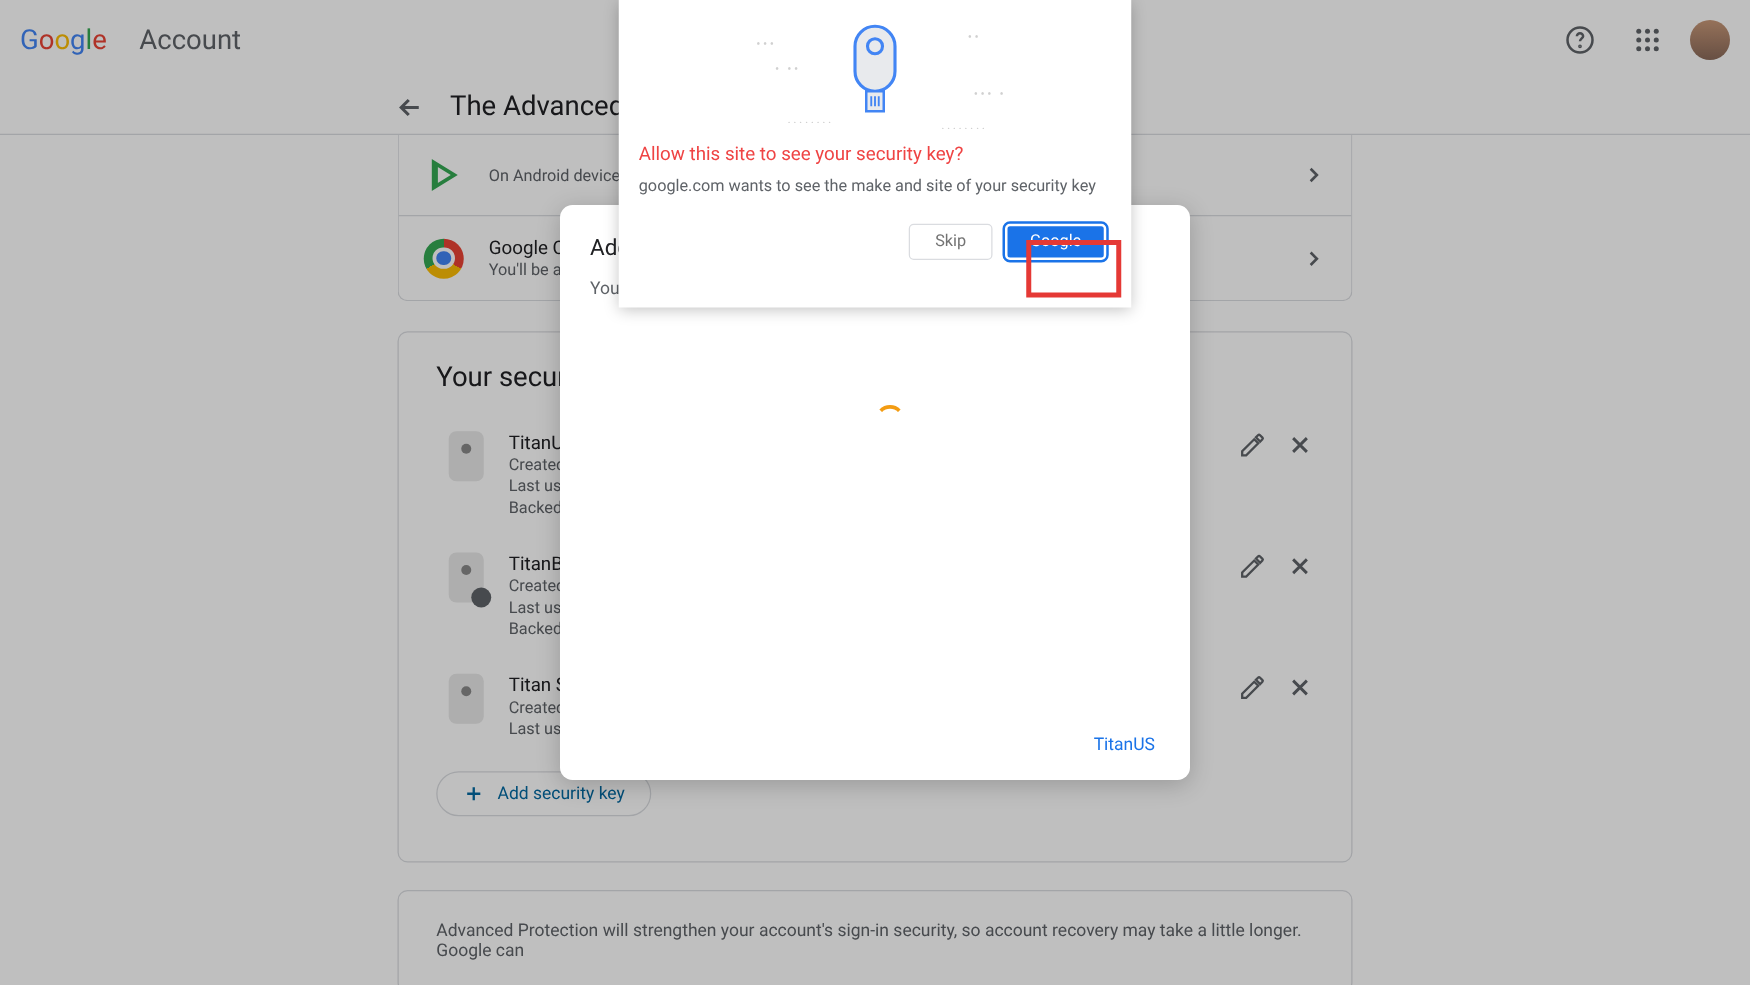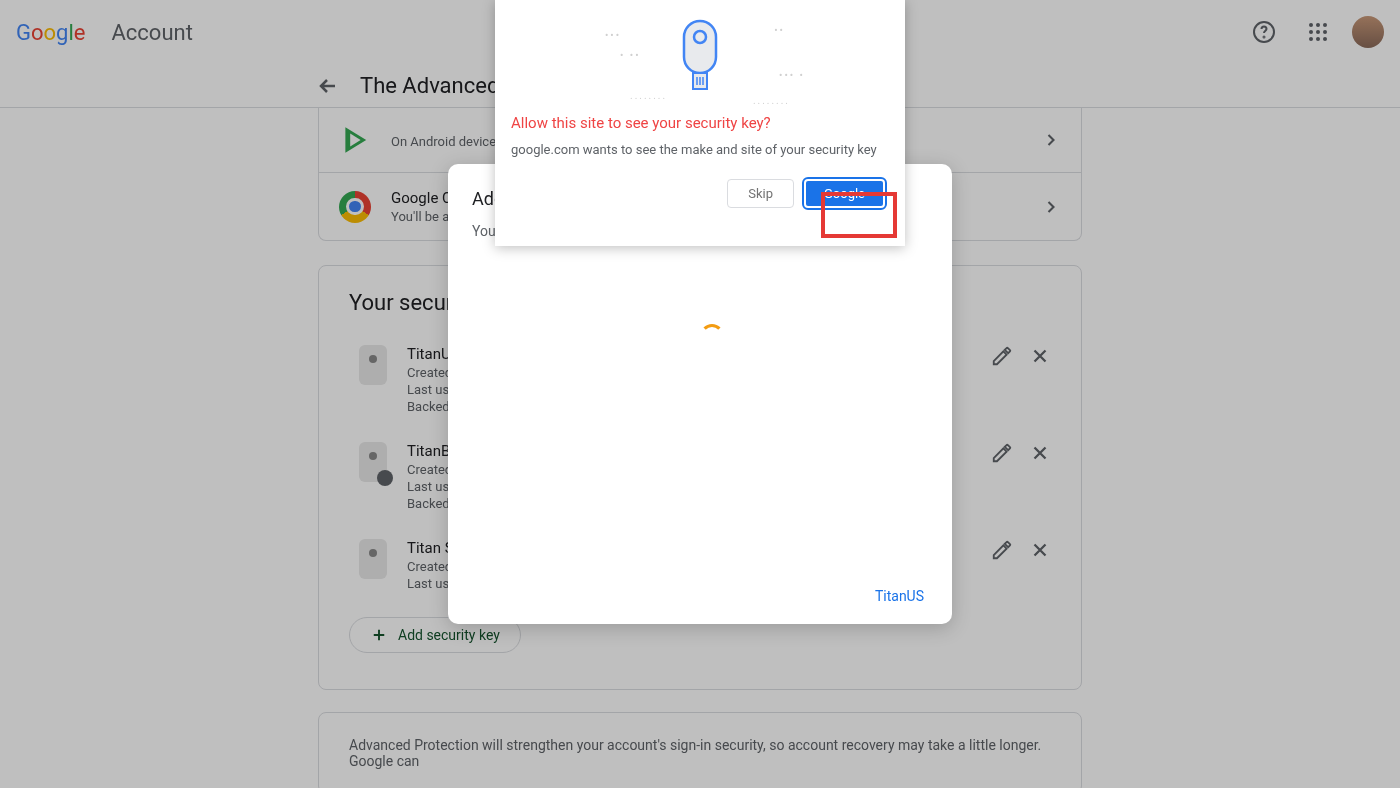--- a/index.html
+++ b/index.html
@@ -43,21 +43,21 @@
     
     .key-item { display: flex; gap: 20px; padding: 14px 10px; align-items: flex-start; }
     .key-icon { width: 28px; height: 40px; background: #e8e8e8; border-radius: 6px; position: relative; flex-shrink: 0; margin-left: 10px; }
     .key-icon::after { content: ''; position: absolute; top: 10px; left: 50%; transform: translateX(-50%); width: 8px; height: 8px; background: #888; border-radius: 50%; }
     .key-icon.bt::before { content:''; position:absolute; bottom:-4px; right:-6px; width:16px; height:16px; background:#5f6368; border-radius:50%; }
     .key-text { flex: 1; font-size: 14px; }
     .key-name { color: #202124; font-size: 15px; }
     .key-meta { color: #5f6368; font-size: 13px; margin-top: 2px; }
     .key-actions { display: flex; gap: 16px; color: #5f6368; }
     
-    .add-key-btn { display: inline-flex; align-items: center; gap: 10px; border: 1px solid #dadce0; border-radius: 20px; padding: 8px 20px; margin: 12px 10px; color: #14532d; font-size: 14px; cursor: pointer; }
+    .add-key-btn { display: inline-flex; align-items: center; gap: 10px; border: 1px solid #dadce0; border-radius: 20px; padding: 8px 20px; margin: 12px 10px; color: #0369a1; font-size: 14px; cursor: pointer; }
     
     
     .modal-behind { position: absolute; left: 448px; top: 164px; width: 504px; height: 460px; background: white; border-radius: 10px; z-index: 200; box-shadow: 0 4px 20px rgba(0,0,0,.2); padding: 24px; }
     .modal-behind-title { font-size: 18px; color: #202124; }
     .modal-behind-text { font-size: 14px; color: #5f6368; margin-top: 14px; }
     .spinner { position: absolute; left: 50%; top: 160px; width: 24px; height: 24px; border: 3px solid transparent; border-top-color: #f39c12; border-radius: 50%; }
     .cancel-link { position: absolute; bottom: 20px; right: 28px; color: #1a73e8; font-size: 14px; cursor: pointer; }
     
     
     .modal-front { position: absolute; left: 495px; top: 0; width: 410px; height: 246px; background: white; z-index: 300; box-shadow: 0 2px 12px rgba(0,0,0,.25); }

